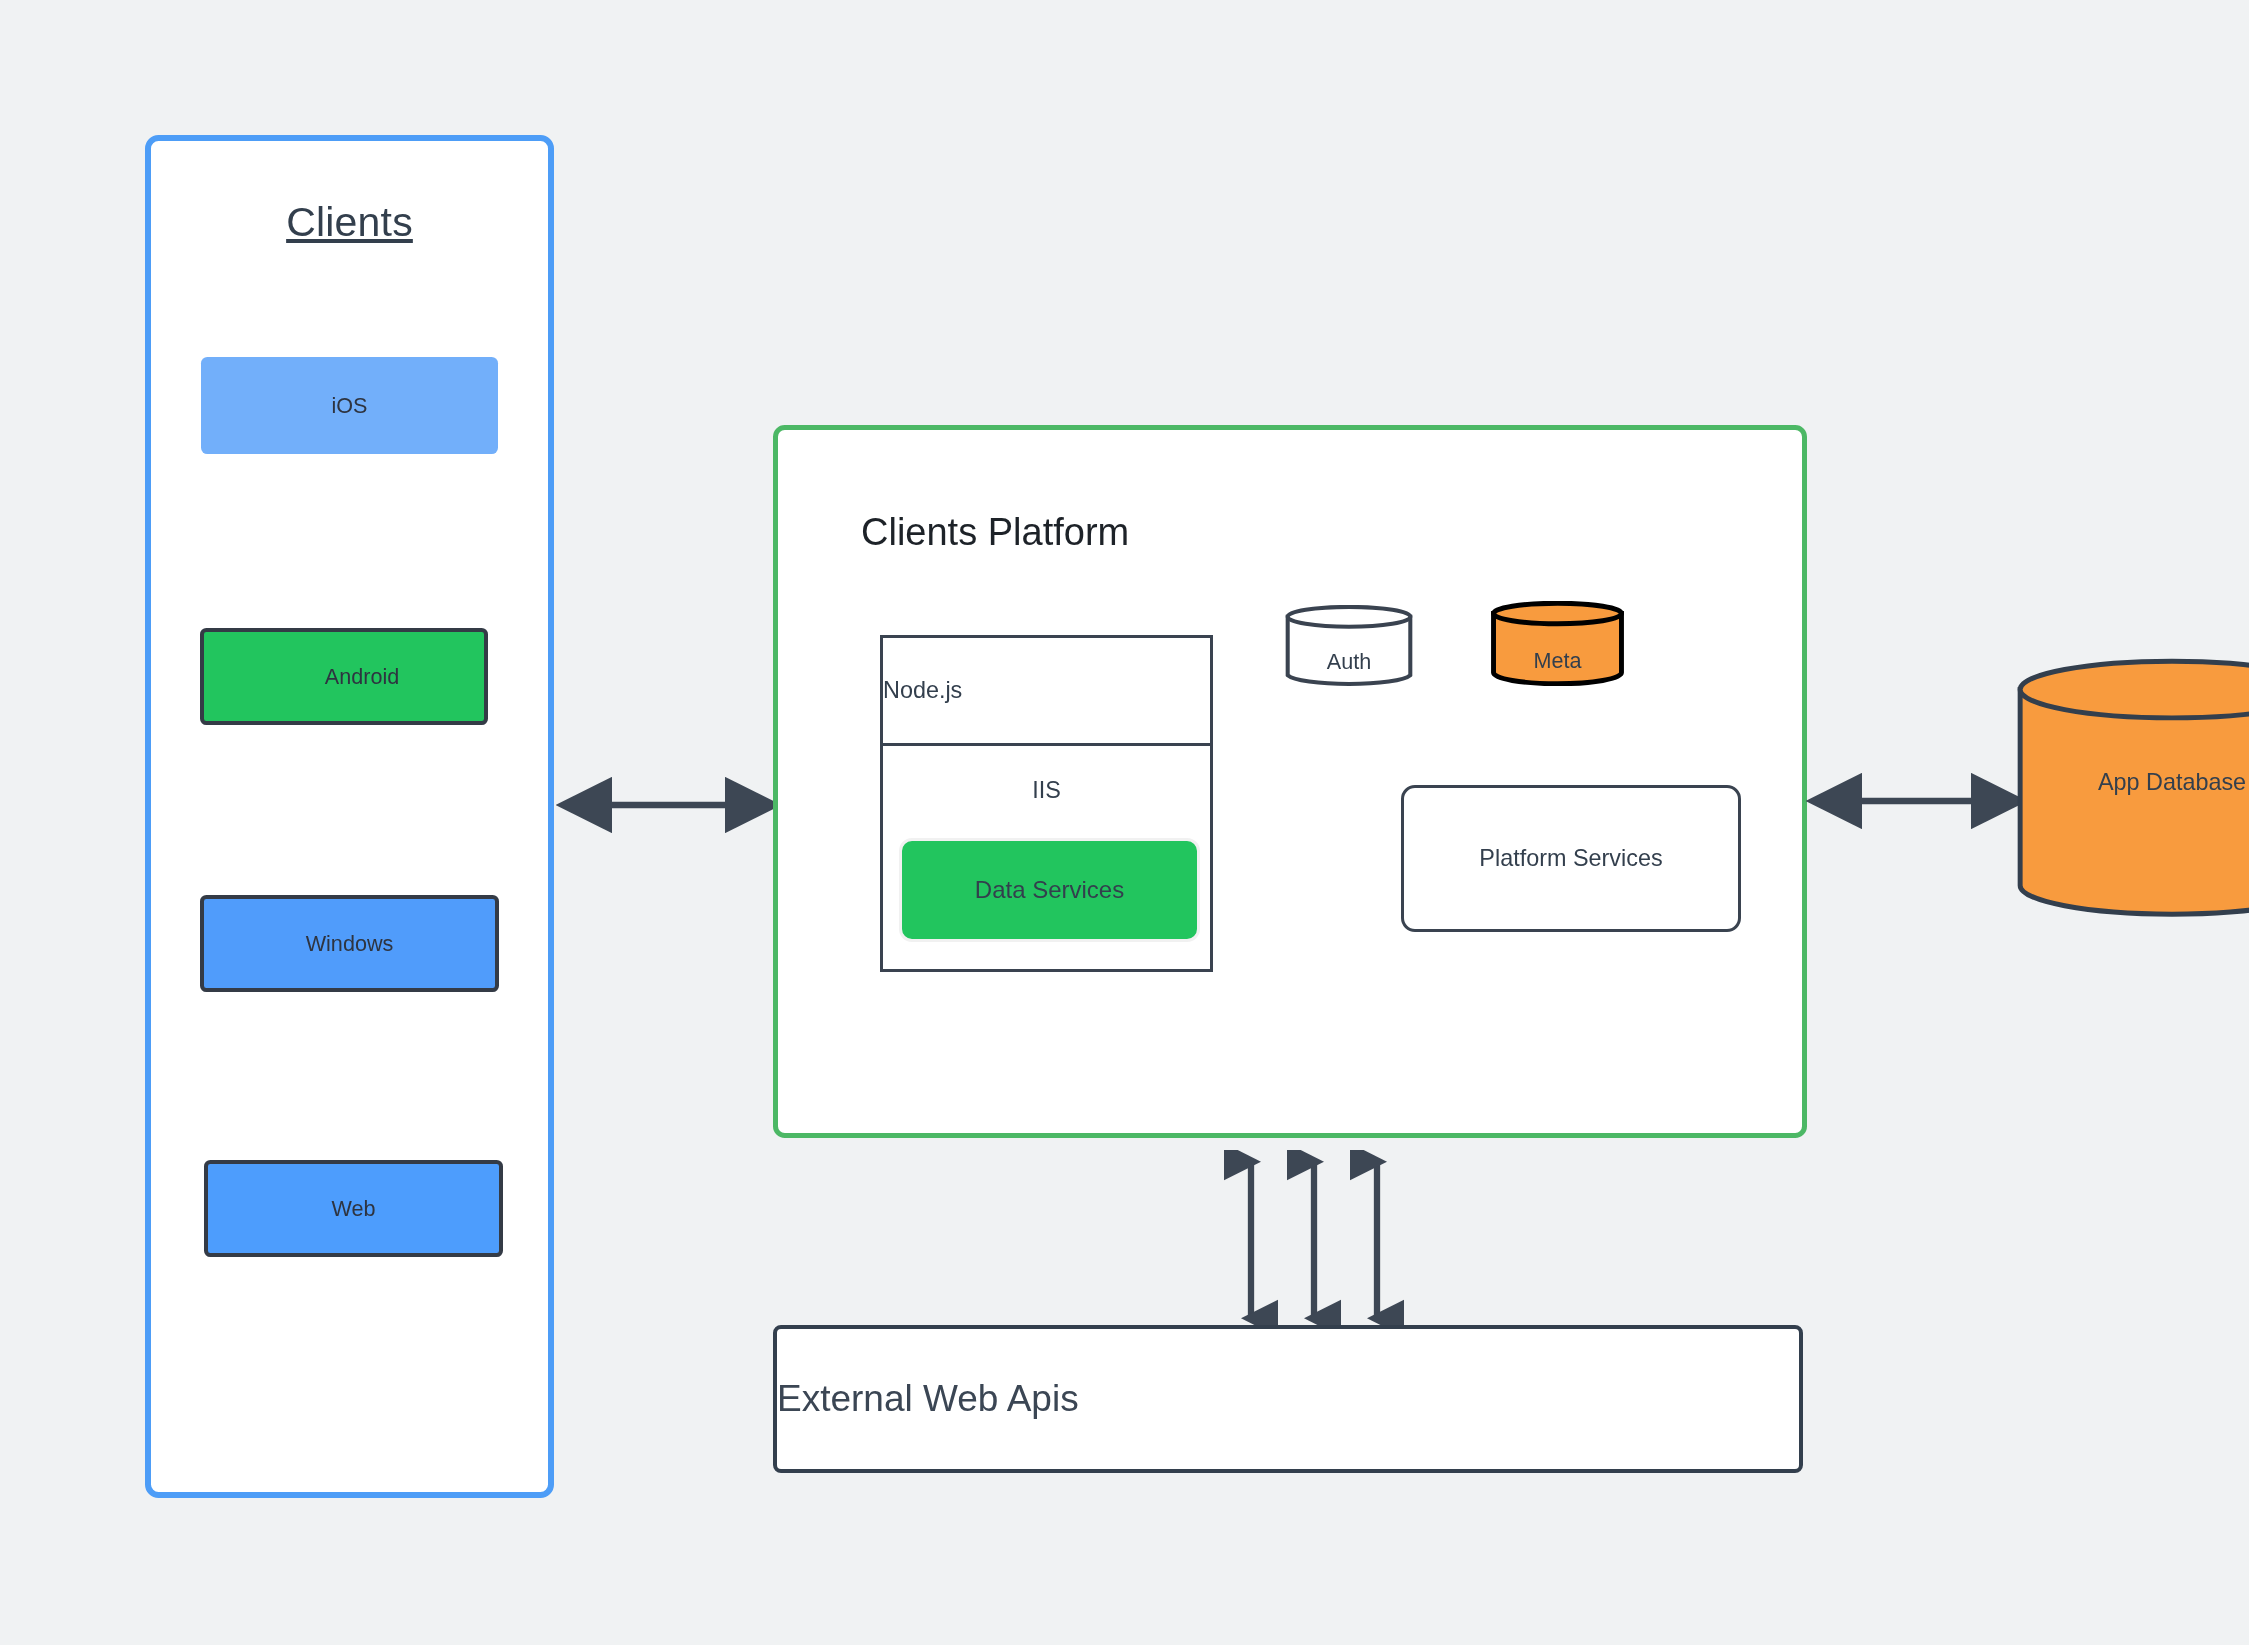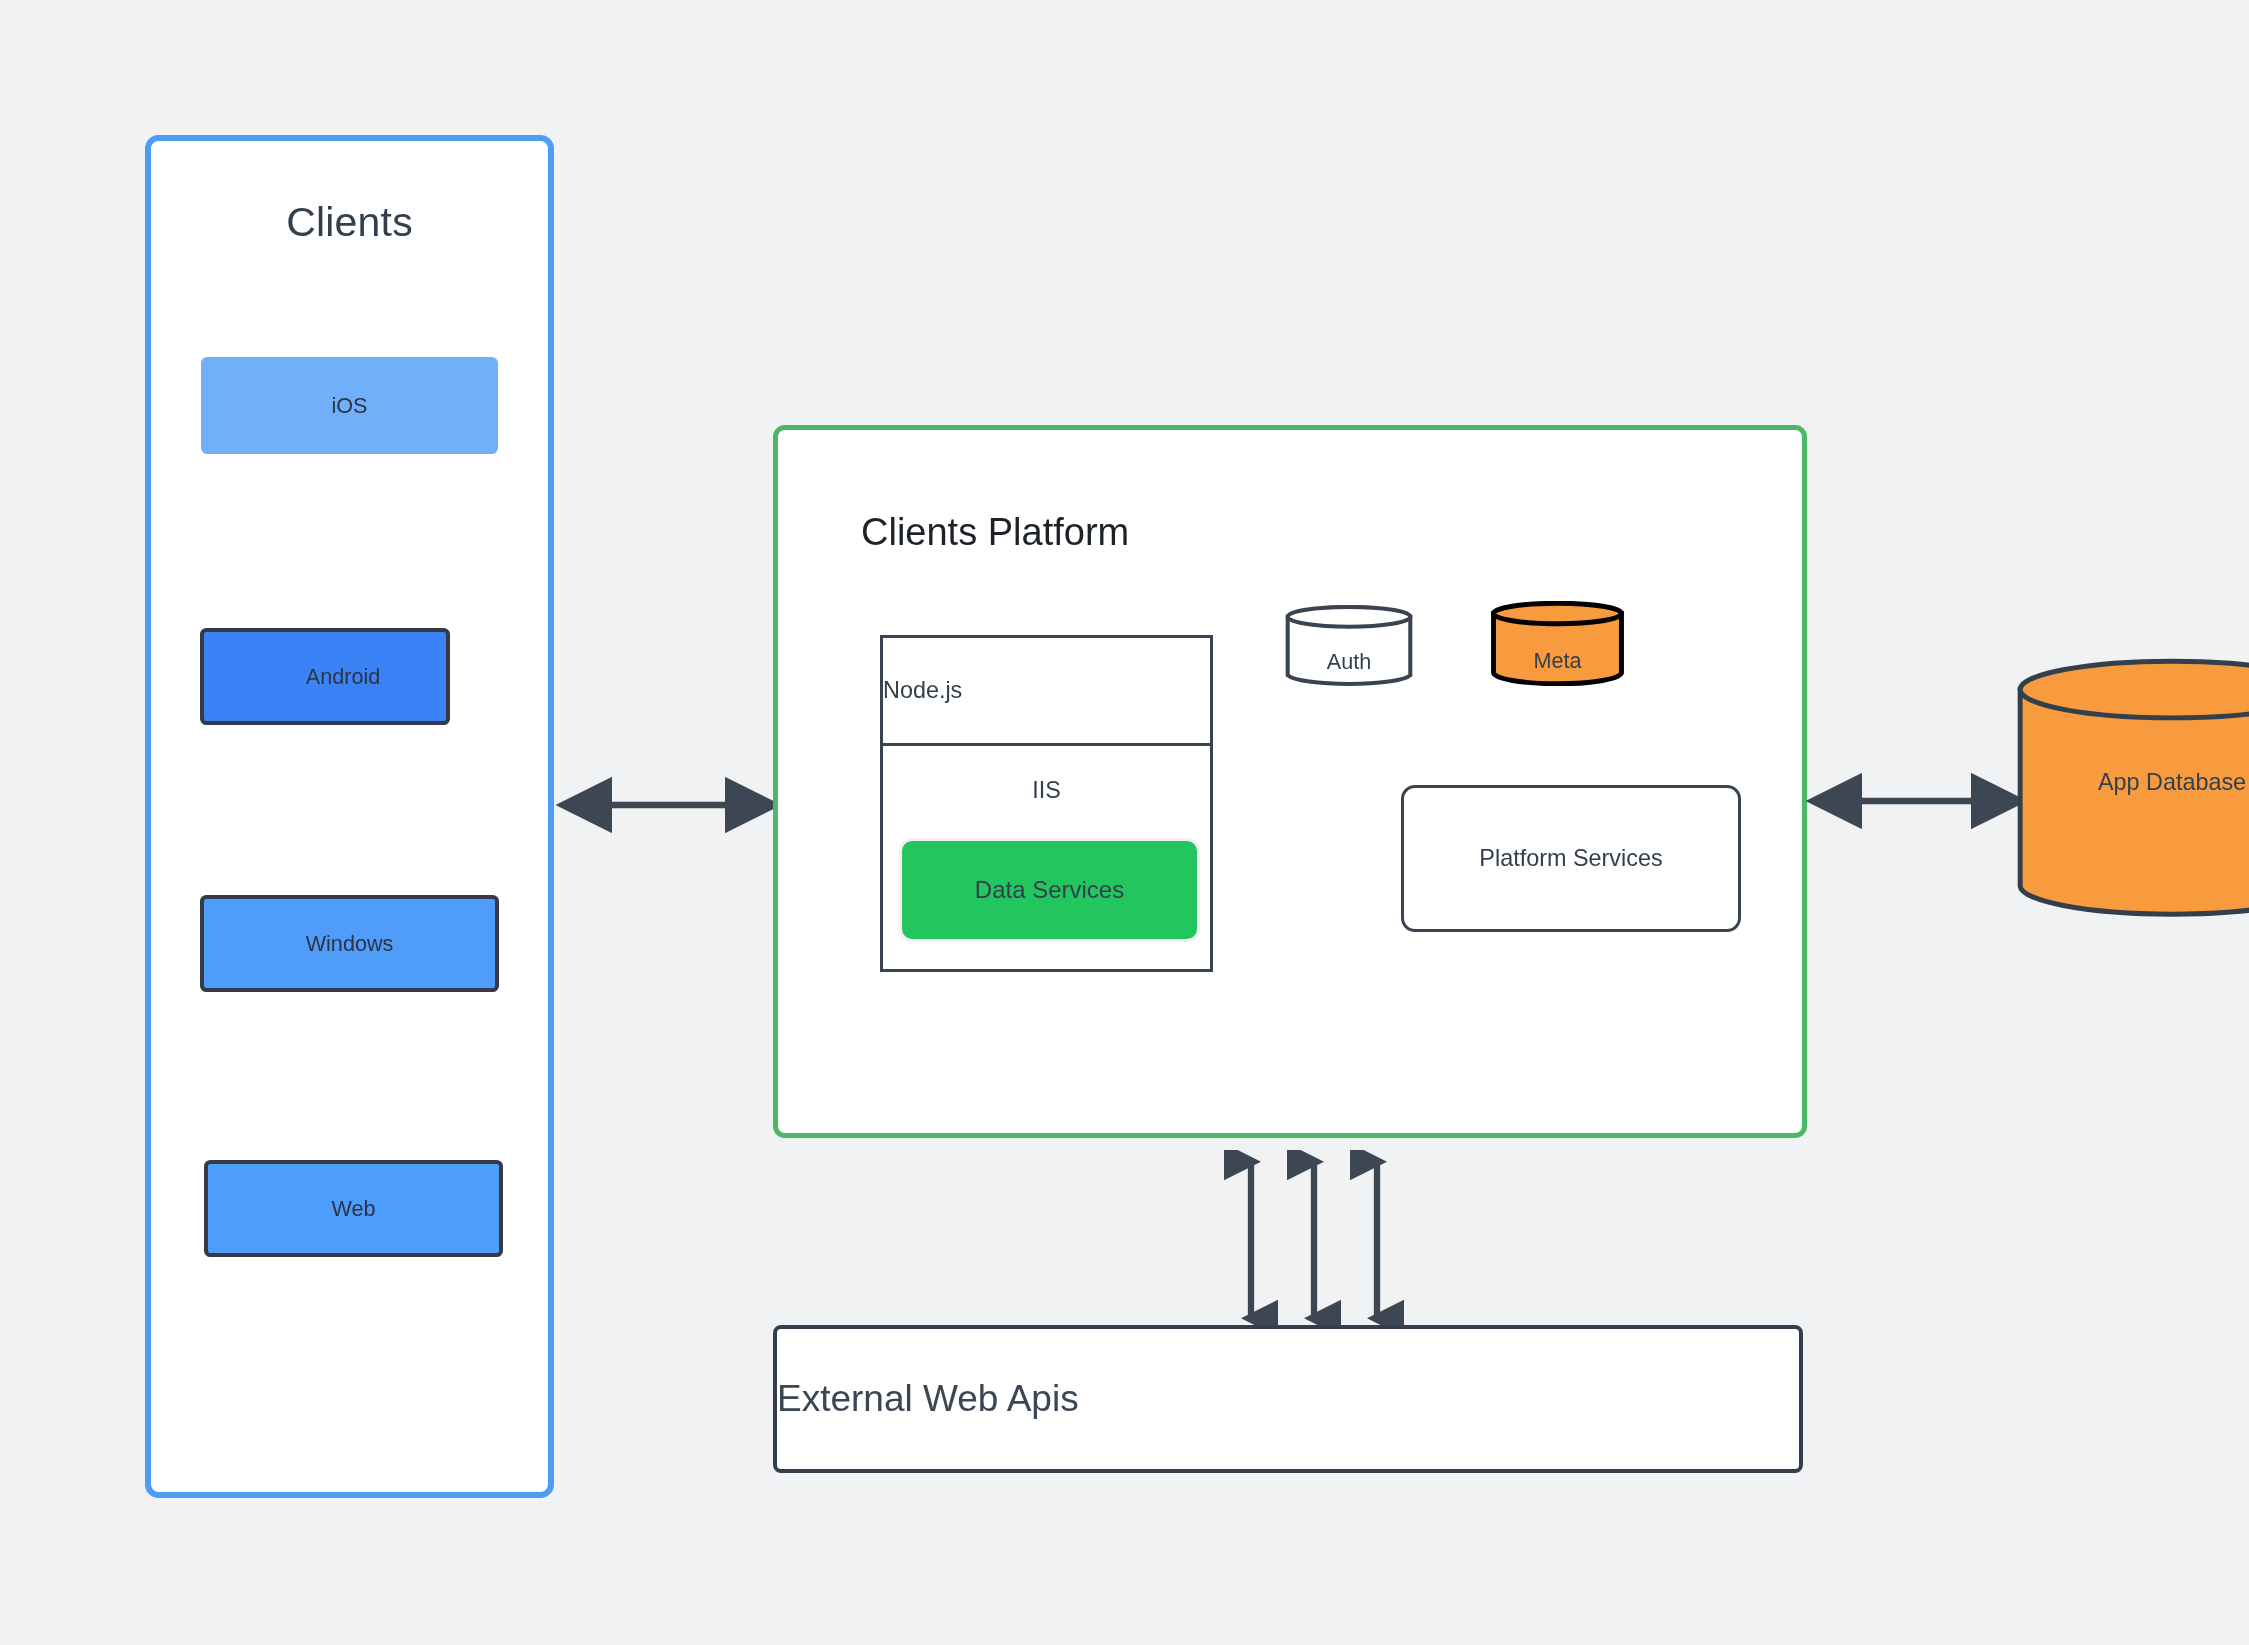--- a/index.html
+++ b/index.html
@@ -33,20 +33,21 @@
   }
   #clients-title {
     position: absolute;
     left: 0;
     right: 0;
     top: 58px;
     text-align: center;
     font-size: 41px;
     color: #333F4D;
     letter-spacing: 0.2px;
+    text-decoration: underline;
   }
   .client-box {
     position: absolute;
     box-sizing: border-box;
     display: flex;
     align-items: center;
     justify-content: center;
     font-size: 21.6px;
     color: #2E3440;
     border-radius: 6.3px;
@@ -55,23 +56,23 @@
     left: 50px;
     top: 216px;
     width: 297px;
     height: 97px;
     background: #72AFFA;
     border: none;
   }
   #client-android {
     left: 49px;
     top: 487px;
-    width: 250px;
+    width: 288px;
     height: 97px;
-    background: #3b82f6;
+    background: #22c55e;
     border: 4px solid #343B46;
     padding-left: 36px;
   }
   #client-windows {
     left: 49px;
     top: 754px;
     width: 299px;
     height: 97px;
     background: #509CFB;
     border: 4px solid #343B46;

